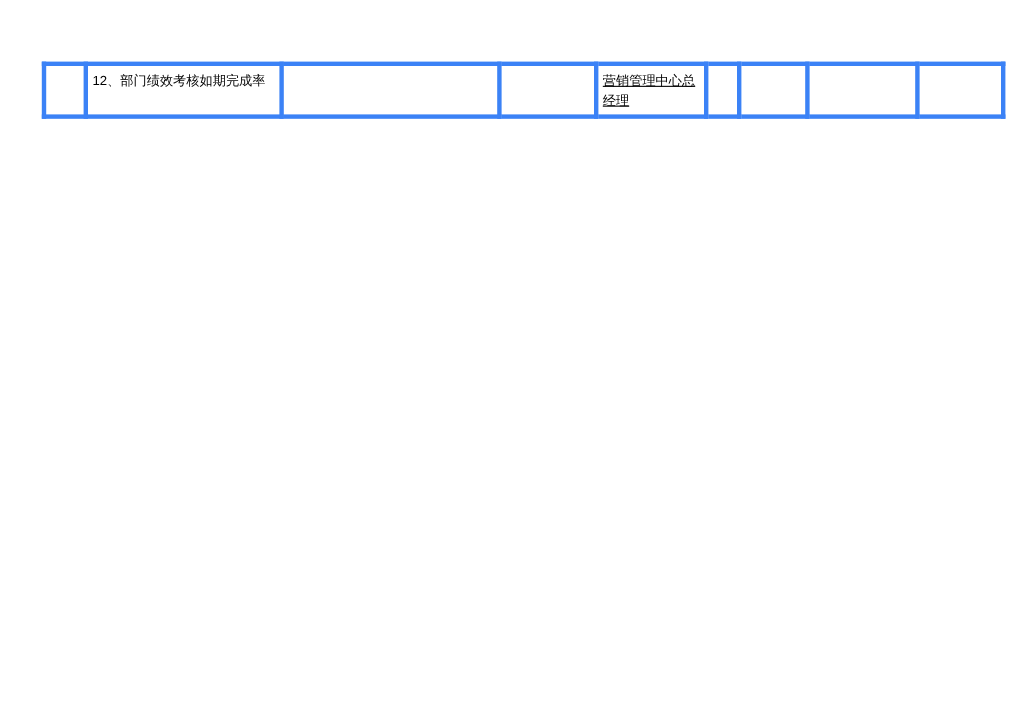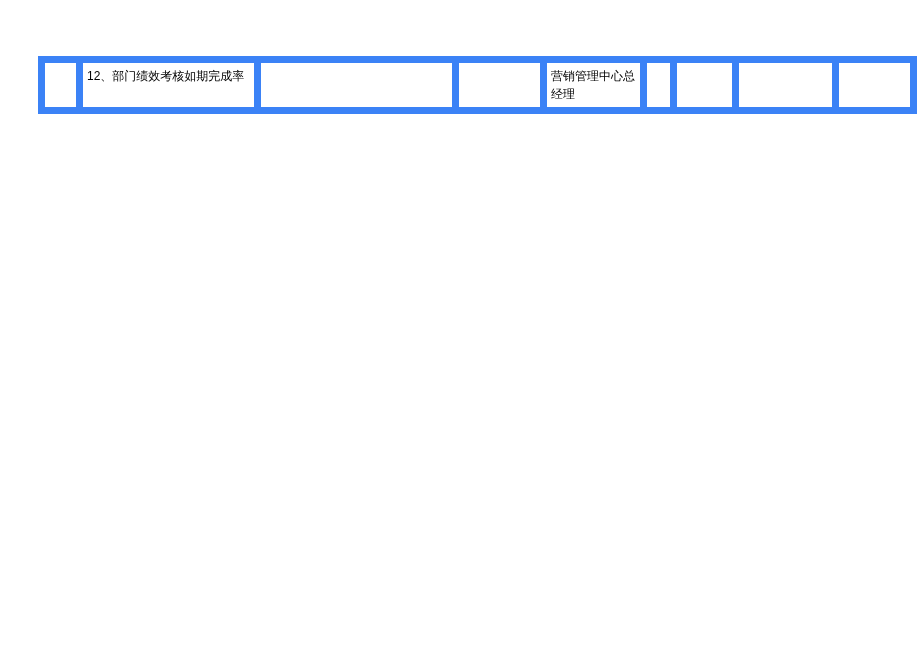--- a/index.html
+++ b/index.html
@@ -21,32 +21,32 @@
       top: 56px;
       left: 38px;
       right: 8px;
     }
     table {
       border-collapse: collapse;
       width: 100%;
       table-layout: fixed;
     }
     td {
-      border: 7px solid #3b82f6;
+      border: 4px solid #3b82f6;
       padding: 4px 4px;
       vertical-align: top;
       height: 40px;
       font-size: 12px;
       line-height: 1.5;
     }
     .col1 { width: 38px; }
     .col2 { width: 178px; }
     .col3 { width: 198px; }
     .col4 { width: 88px; }
-    .col5 { width: 100px; }
+    .col5 { width: 100px; text-decoration: underline; }
     .col6 { width: 30px; }
     .col7 { width: 62px; }
     .col8 { width: 100px; }
     .col9 { width: 78px; }
   </style>
 </head>
 <body>
 
 <div class="table-container">
   <table>

